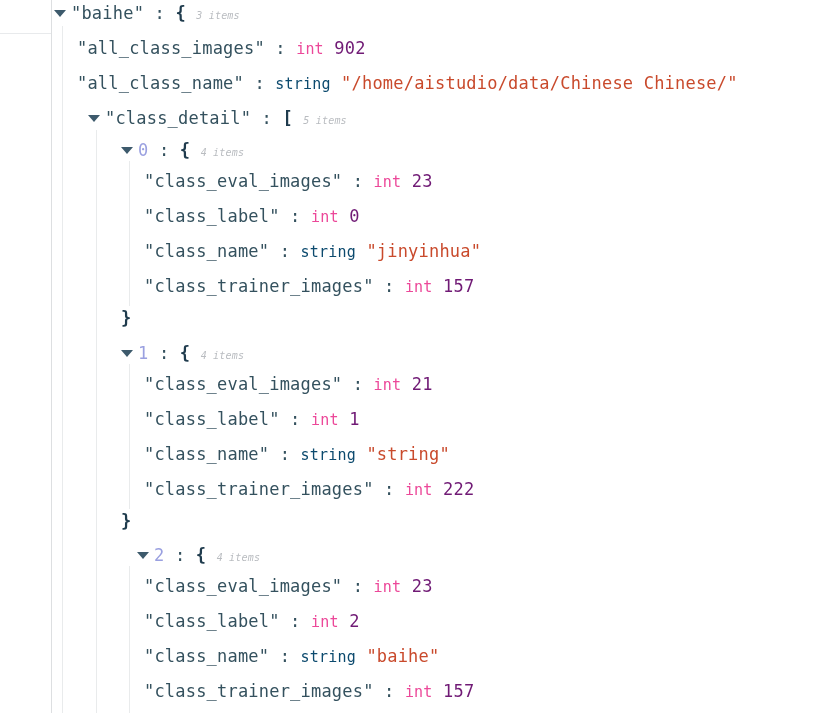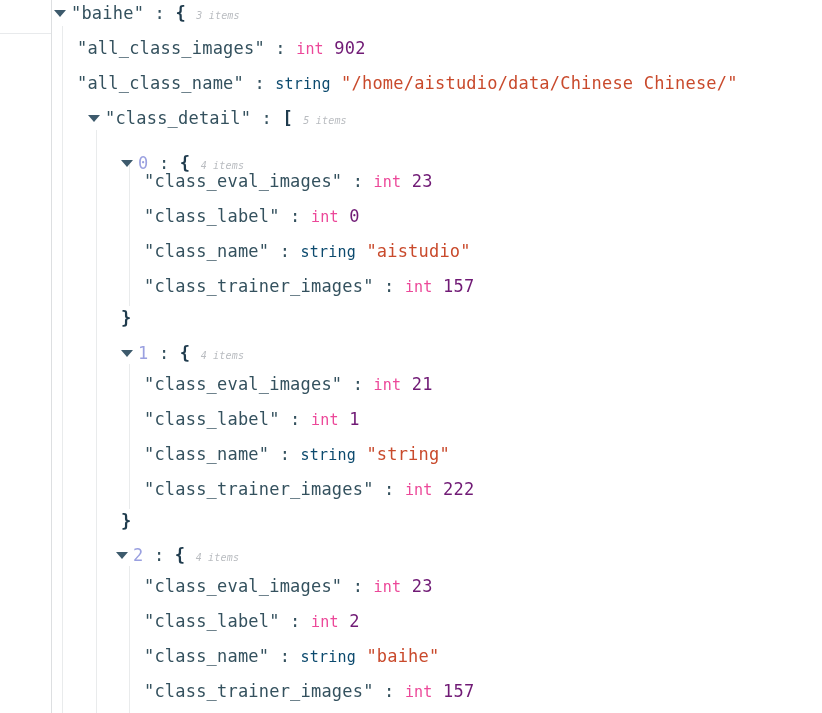--- a/index.html
+++ b/index.html
@@ -152,21 +152,21 @@
     <span class="v-string">"<span>/home/aistudio/data/Chinese Chinese/</span>"</span>
   </div>
 
   <div class="row" style="left:36px; top:101px;">
     <span class="tri"></span><span class="key">"<span>class_detail</span>"</span>
     <span class="punc">:</span>
     <span class="brace">[</span>
     <span class="count">5 items</span>
   </div>
 
-  <div class="row" style="left:69px; top:133px;margin-top:13px;">
+  <div class="row" style="left:69px; top:133px;">
     <span class="tri"></span><span class="idx">0</span>
     <span class="punc">:</span>
     <span class="brace">{</span>
     <span class="count">4 items</span>
   </div>
 
   <div class="row" style="left:92px; top:164px;">
     <span class="key">"<span>class_eval_images</span>"</span>
     <span class="punc">:</span>
     <span class="t-int">int</span>
@@ -177,21 +177,21 @@
     <span class="key">"<span>class_label</span>"</span>
     <span class="punc">:</span>
     <span class="t-int">int</span>
     <span class="v-int">0</span>
   </div>
 
   <div class="row" style="left:92px; top:234px;">
     <span class="key">"<span>class_name</span>"</span>
     <span class="punc">:</span>
     <span class="t-string">string</span>
-    <span class="v-string">"<span>aistudio</span>"</span>
+    <span class="v-string">"<span>jinyinhua</span>"</span>
   </div>
 
   <div class="row" style="left:92px; top:269px;">
     <span class="key">"<span>class_trainer_images</span>"</span>
     <span class="punc">:</span>
     <span class="t-int">int</span>
     <span class="v-int">157</span>
   </div>
 
   <div class="row" style="left:69px; top:301px;">
@@ -230,21 +230,21 @@
     <span class="key">"<span>class_trainer_images</span>"</span>
     <span class="punc">:</span>
     <span class="t-int">int</span>
     <span class="v-int">222</span>
   </div>
 
   <div class="row" style="left:69px; top:504px;">
     <span class="closer">}</span>
   </div>
 
-  <div class="row" style="left:64px; top:538px;">
+  <div class="row" style="left:85px; top:538px;">
     <span class="tri"></span><span class="idx">2</span>
     <span class="punc">:</span>
     <span class="brace">{</span>
     <span class="count">4 items</span>
   </div>
 
   <div class="row" style="left:92px; top:569px;">
     <span class="key">"<span>class_eval_images</span>"</span>
     <span class="punc">:</span>
     <span class="t-int">int</span>

